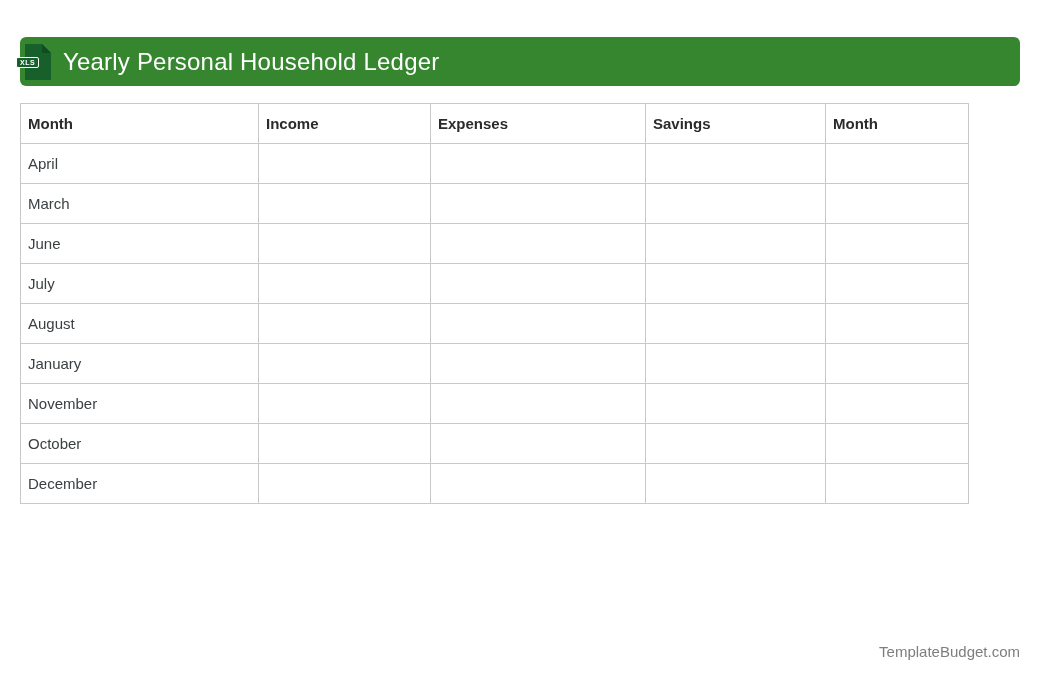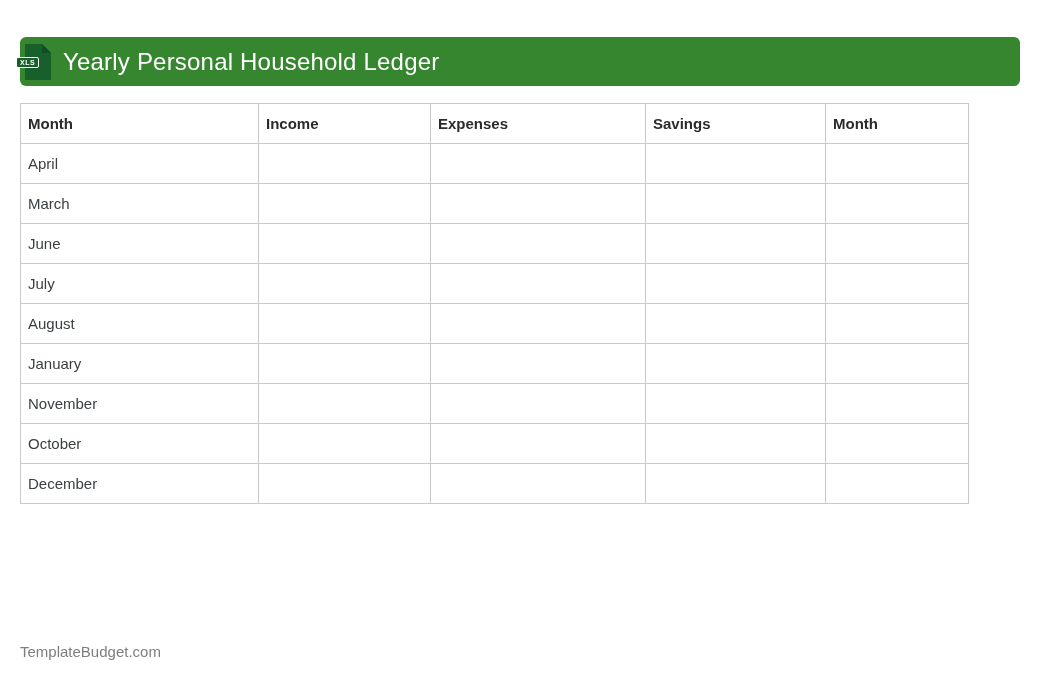--- a/index.html
+++ b/index.html
@@ -76,20 +76,21 @@
   col.c-expenses { width: 215px; }
   col.c-savings  { width: 180px; }
   col.c-notes    { width: 143px; }
 
   
   .footer-site {
     position: absolute;
     top: 643px;
     left: 20px;
     width: 1000px;
+    text-align: right;
     font-size: 15px;
     color: #7e7e7e;
   }
 </style>
 </head>
 <body>
 
 <div class="banner">
   <span class="xls-icon">
     <svg width="32" height="38" viewBox="0 0 32 38" aria-hidden="true">

